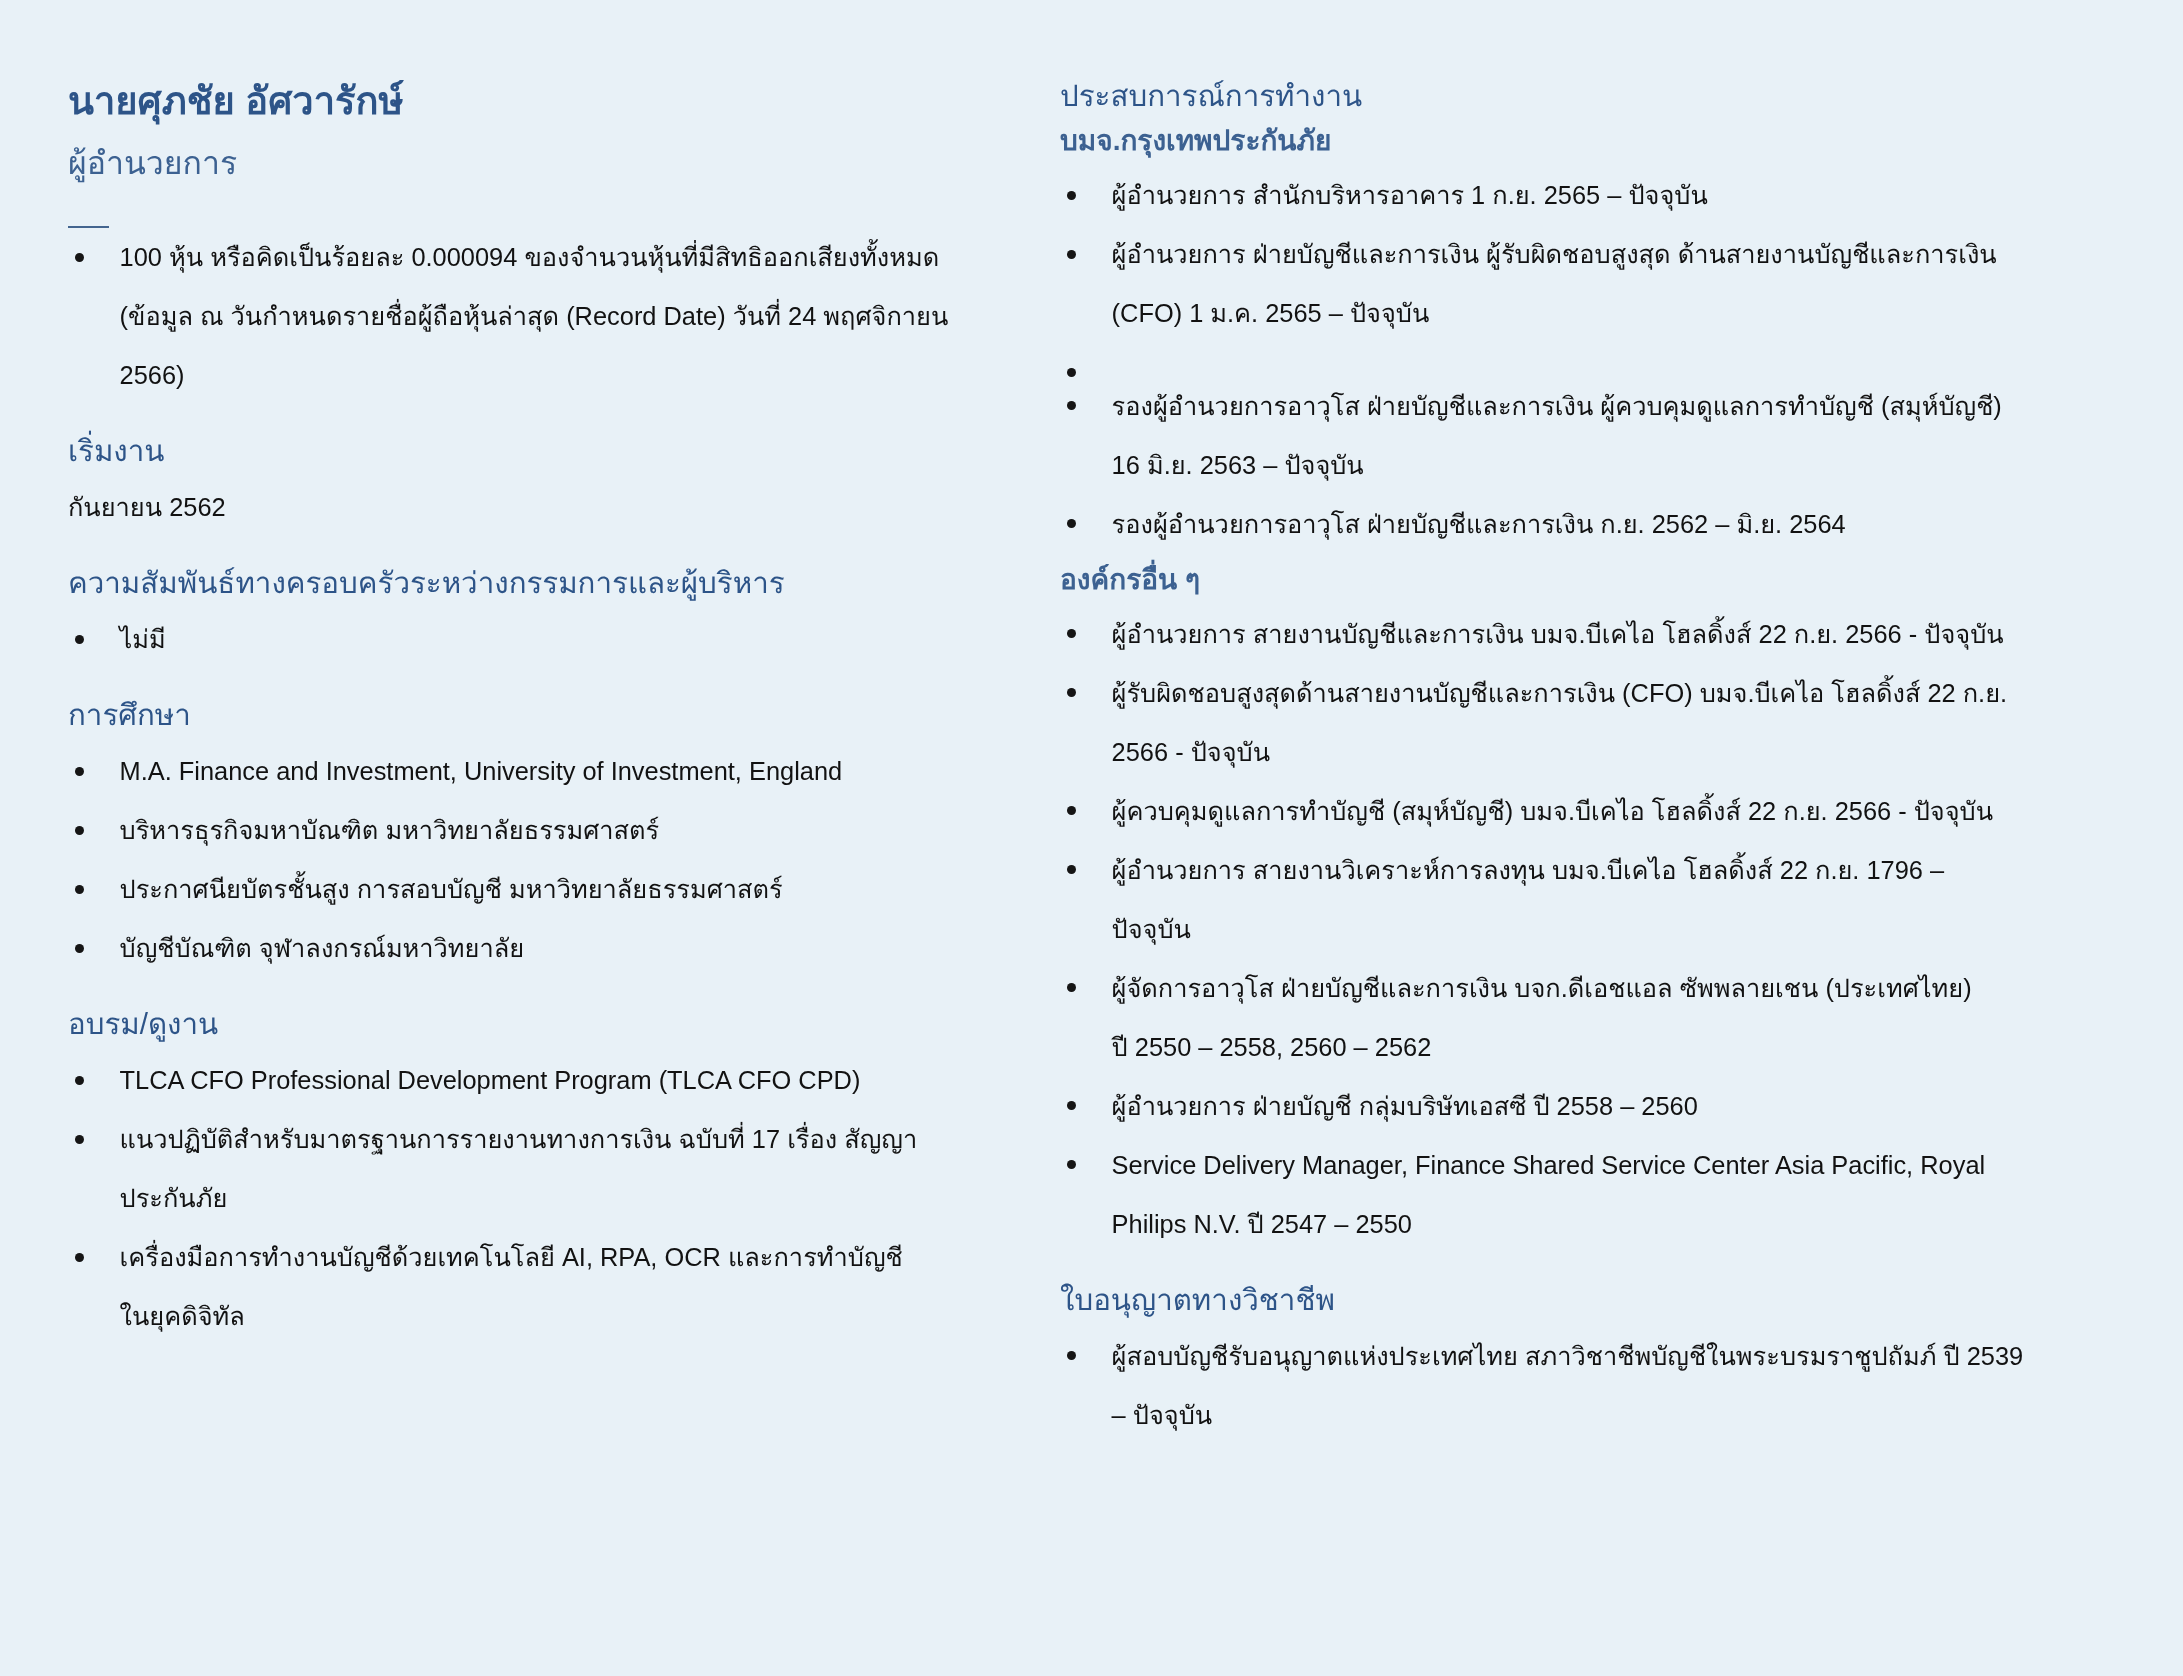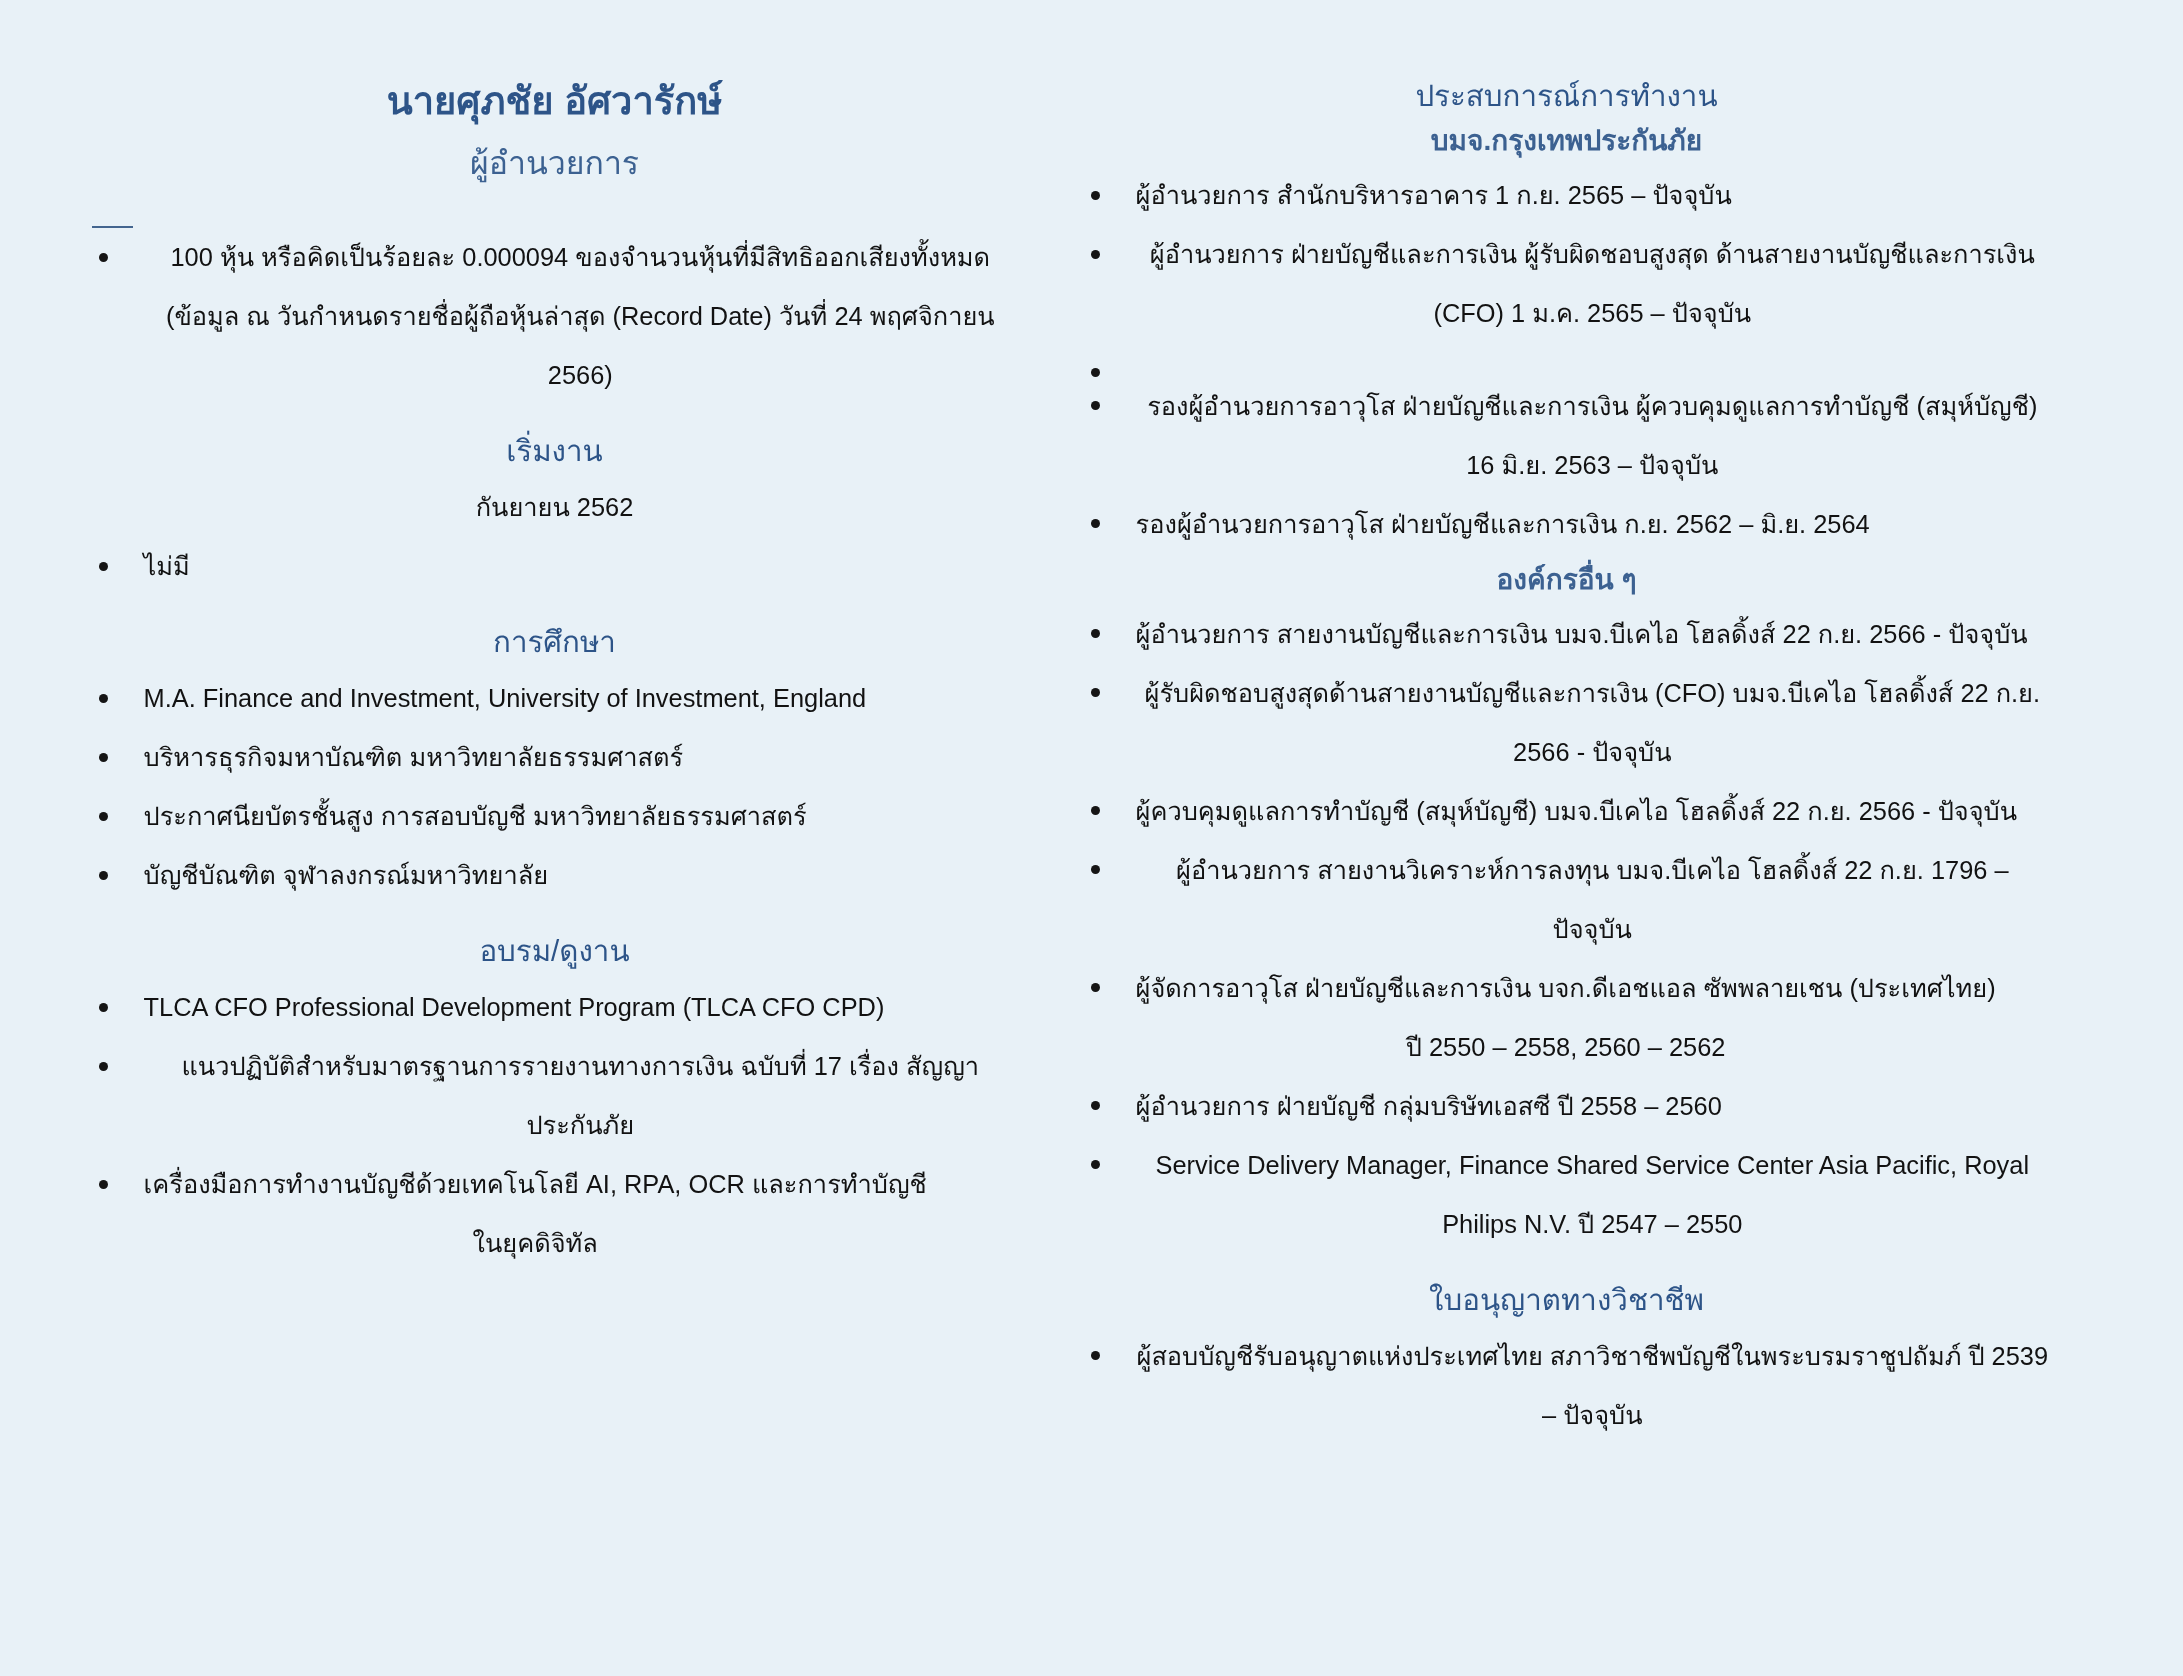--- a/index.html
+++ b/index.html
@@ -13,23 +13,22 @@
   body{
     width:2183px;height:1676px;
     background:var(--background);
     font-family:"Liberation Sans","DejaVu Sans",sans-serif;
     color:var(--text-color);
     overflow:hidden;
   }
   .page{
     box-sizing:border-box;
     width:2183px;height:1676px;
-    padding:78px 62px 0 92px;
+    padding:78px 62px 0 68px;
     display:flex;
-    text-align:center;
   }
   .col-left{width:925px;flex:0 0 auto;}
   .col-right{width:965px;flex:0 0 auto;margin-left:67px;}
 
   .person-name{
     font-size:38px;font-weight:bold;color:var(--heading-color);
     line-height:1.25;margin:0;
   }
   .person-position{
     font-size:32px;color:var(--subheading-color);
@@ -77,20 +76,21 @@
     <div class="divider"></div>
 
     <div class="li">
       <span class="dot"></span>
       <span class="li-text">100 หุ้น หรือคิดเป็นร้อยละ 0.000094 ของจำนวนหุ้นที่มีสิทธิออกเสียงทั้งหมด (ข้อมูล ณ วันกำหนดรายชื่อผู้ถือหุ้นล่าสุด (Record Date) วันที่ 24 พฤศจิกายน 2566)</span>
     </div>
 
     <div class="sec-heading">เริ่มงาน</div>
     <div class="plain-text">กันยายน 2562</div>
 
+    <div class="sec-heading">ความสัมพันธ์ทางครอบครัวระหว่างกรรมการและผู้บริหาร</div>
     <div class="li">
       <span class="dot"></span>
       <span class="li-text">ไม่มี</span>
     </div>
 
     <div class="sec-heading">การศึกษา</div>
     <div class="li">
       <span class="dot"></span>
       <span class="li-text">M.A. Finance and Investment, University of Investment, England</span>
     </div>

